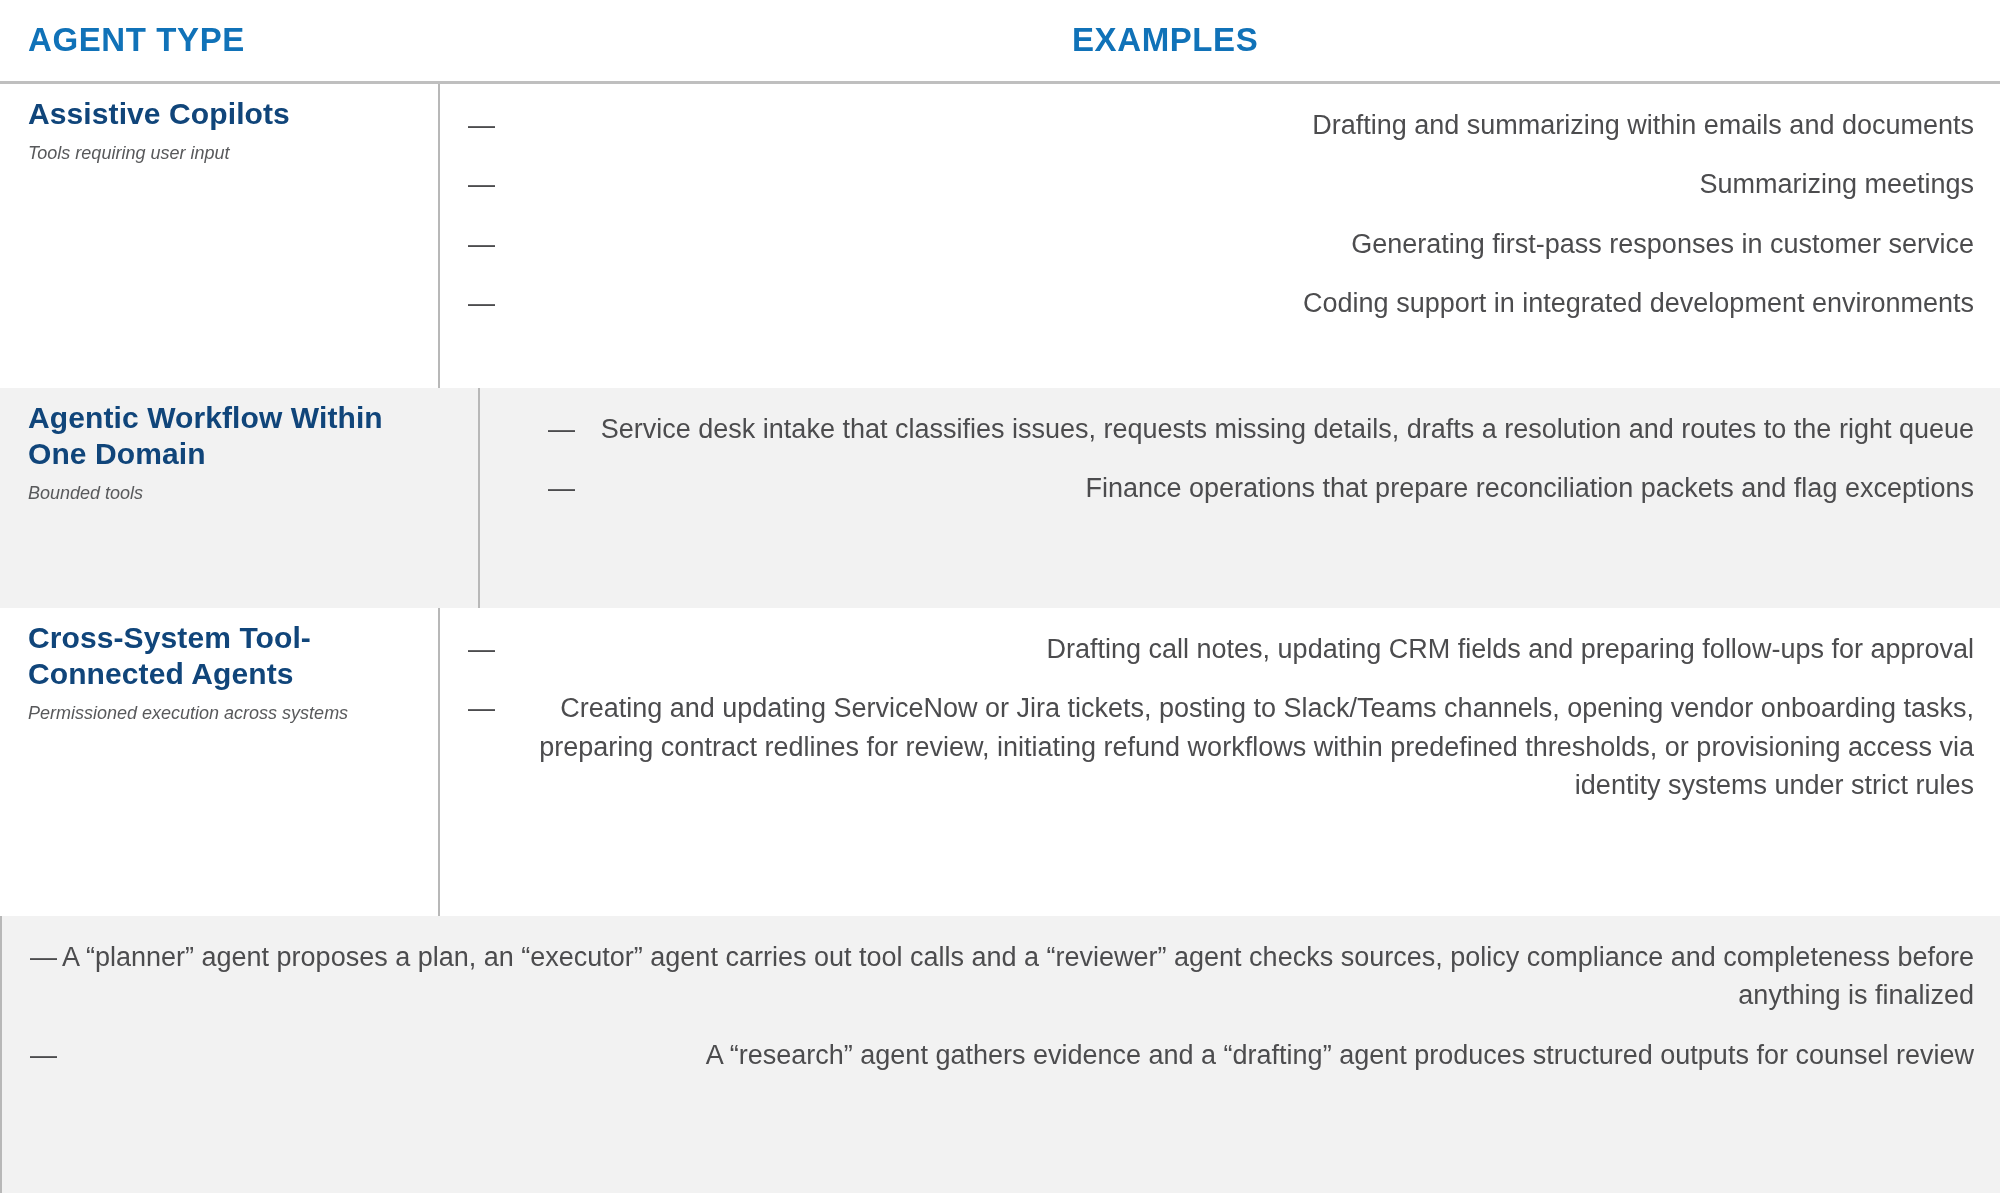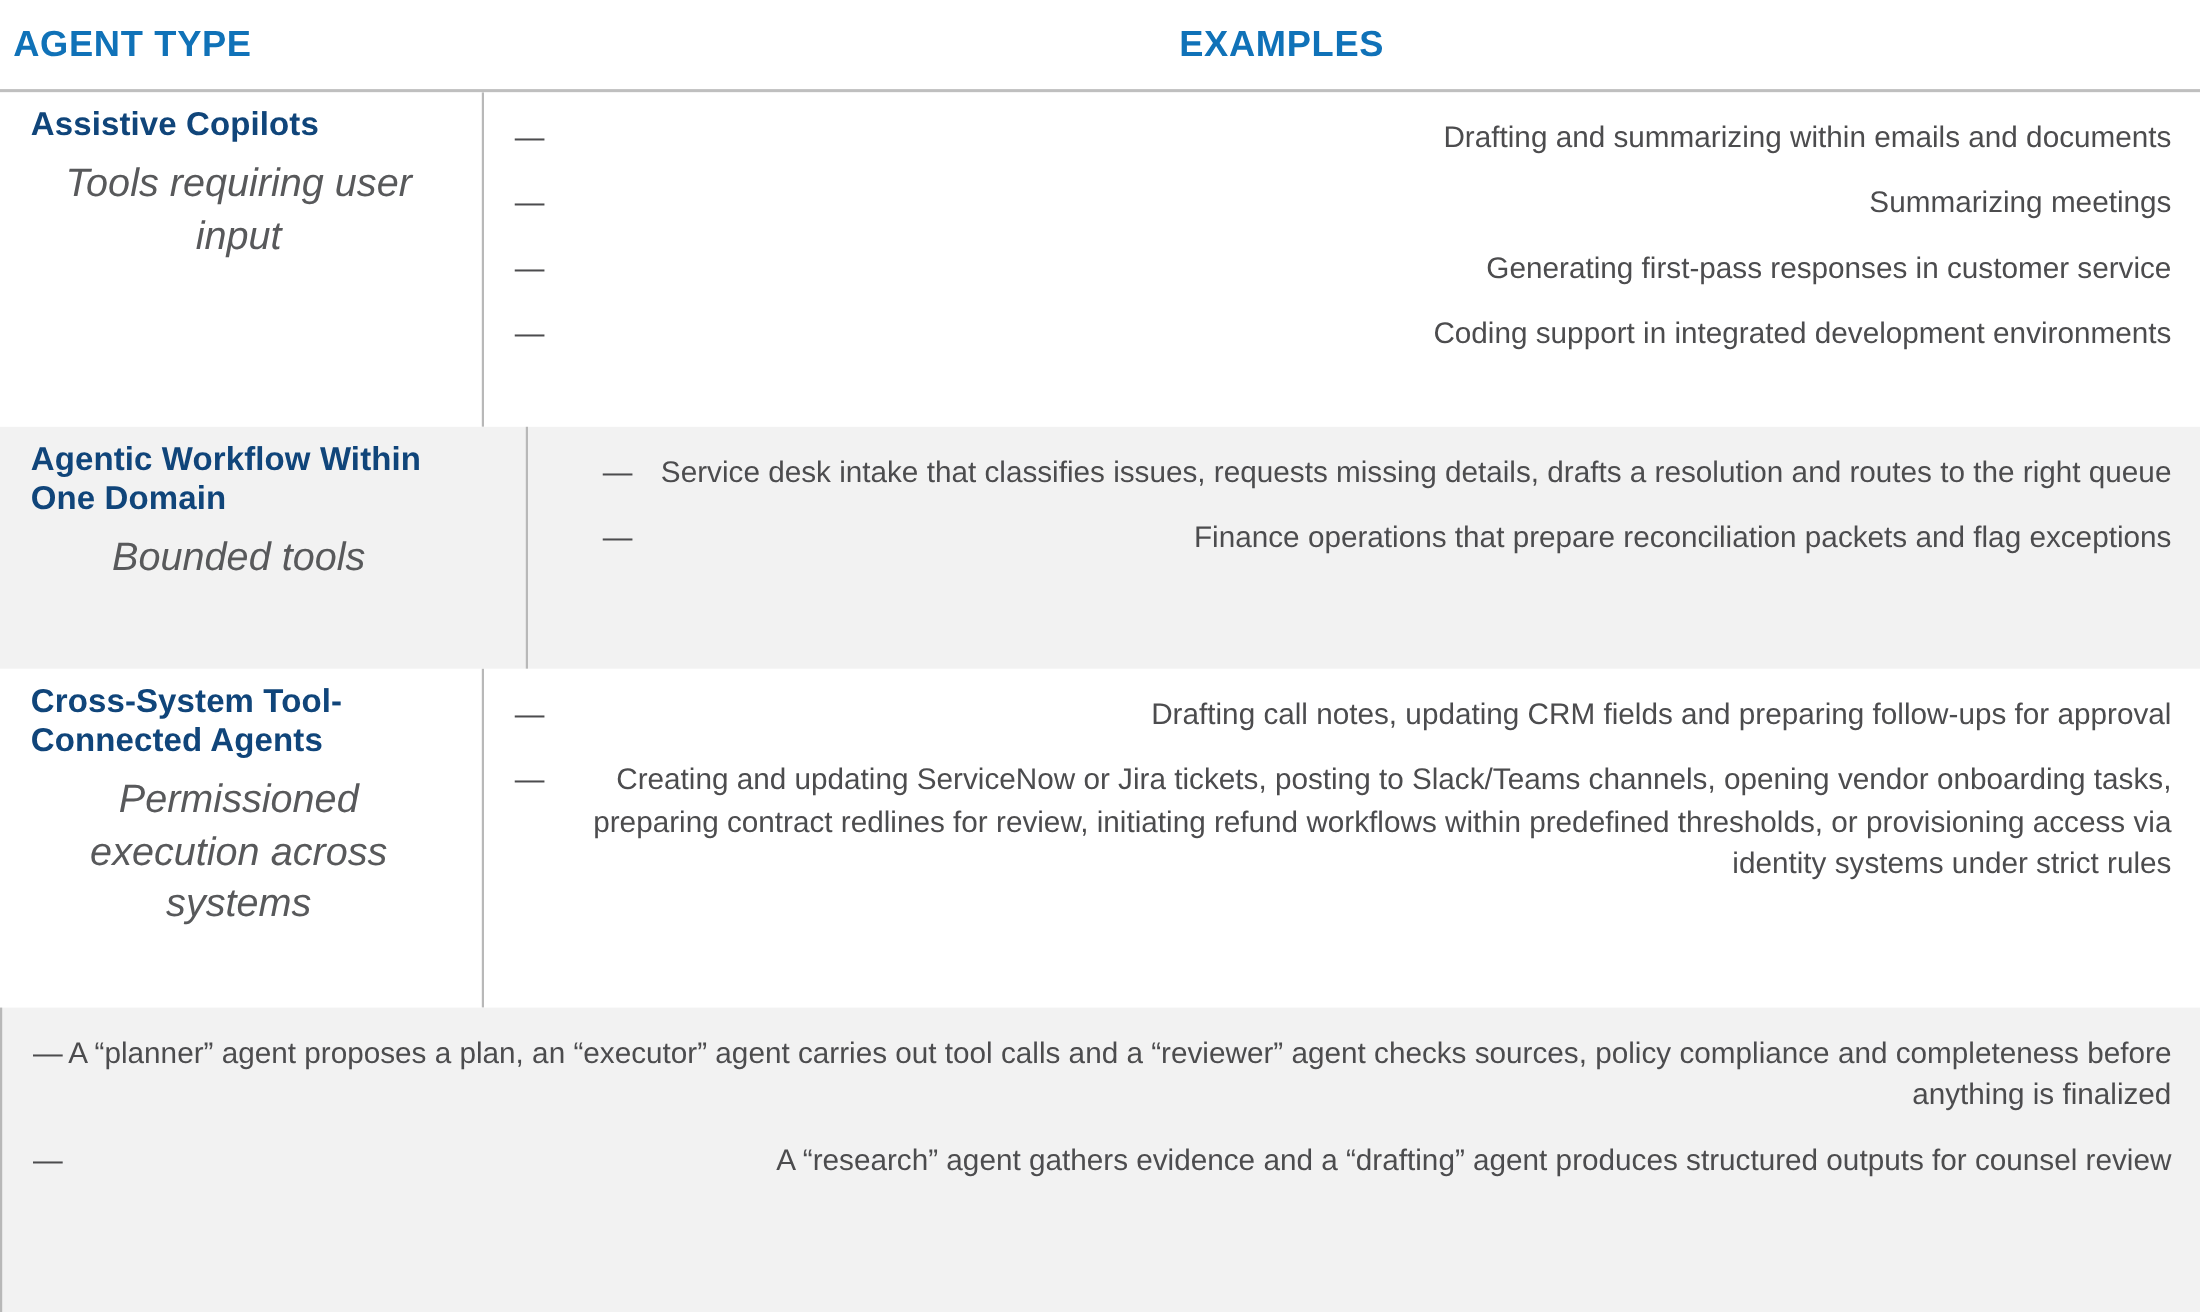--- a/index.html
+++ b/index.html
@@ -31,21 +31,21 @@
   }
   .th {
     position: absolute;
     bottom: 22px;
     font-size: 33px;
     font-weight: 700;
     letter-spacing: 0.6px;
     color: #1072B8;
     white-space: nowrap;
   }
-  .th-agent { left: 12px; }
+  .th-agent { left: 28px; }
   .th-examples { left: 1072px; }
 
   
   .row {
     position: relative;
     display: flex;
     align-items: stretch;
     background: #ffffff;
     box-sizing: border-box;
   }
@@ -71,26 +71,25 @@
 
   .type-title {
     font-size: 30px;
     font-weight: 700;
     line-height: 1.2;
     color: #10457A;
     margin: 0 0 10px 0;
     letter-spacing: 0.1px;
   }
   .type-sub {
-    font-size: 36px;
+    font-size: 18px;
     font-style: italic;
     line-height: 1.32;
     color: #58595B;
     margin: 0;
-    text-align: center;
   }
 
   .bullet {
     display: flex;
     align-items: flex-start;
     margin: 0 0 21px 0;
     color: #4C4C4E;
     font-size: 27px;
     line-height: 1.42;
   }

